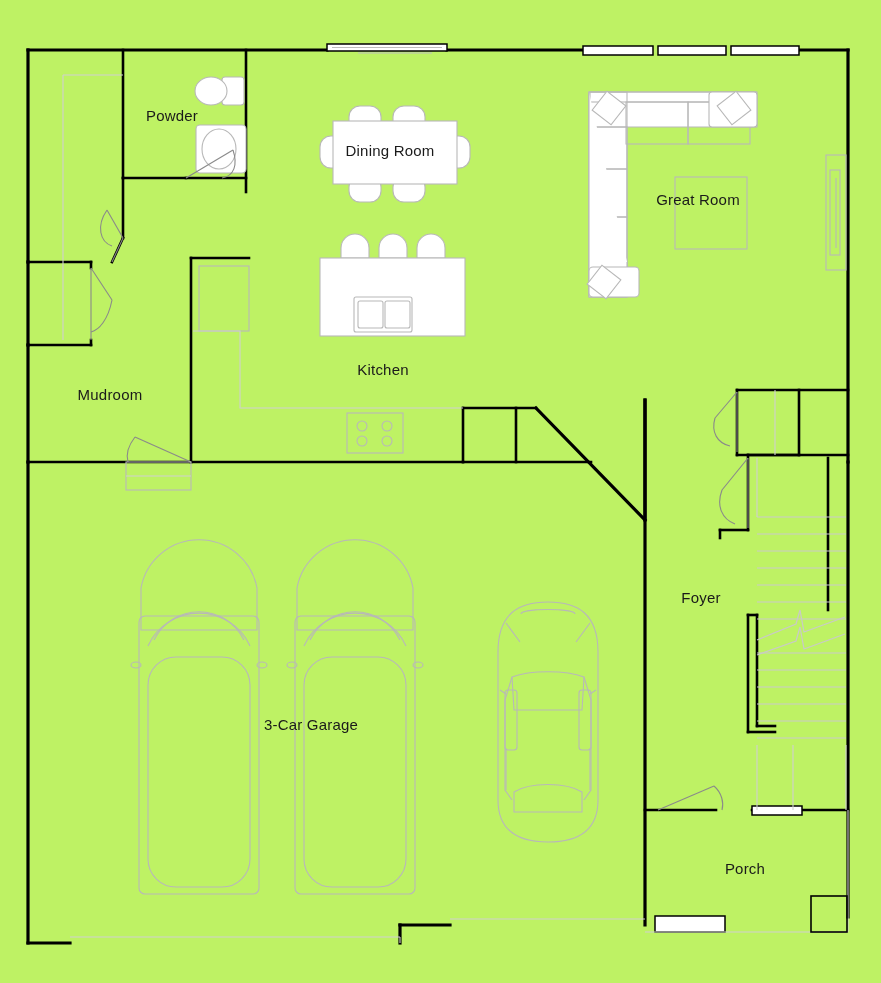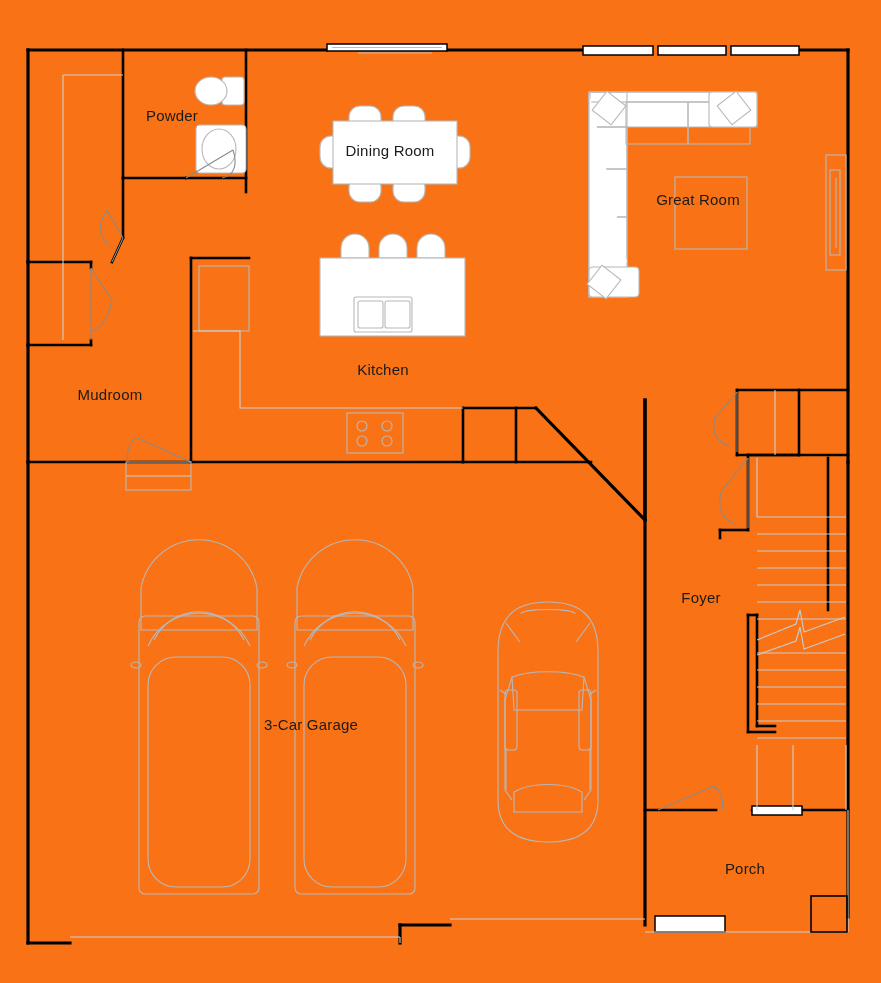--- a/index.html
+++ b/index.html
@@ -11,21 +11,21 @@
   body {
     width: 881px;
     height: 983px;
     font-family: "Liberation Sans", sans-serif;
     overflow: hidden;
   }
   #plan-root {
     position: relative;
     width: 881px;
     height: 983px;
-    background: #f97316;
+    background: #bef264;
   }
   #plan-svg {
     display: block;
     width: 881px;
     height: 983px;
   }
   .room-label {
     font-family: "Liberation Sans", sans-serif;
     font-size: 15px;
     fill: #1a1a1a;

